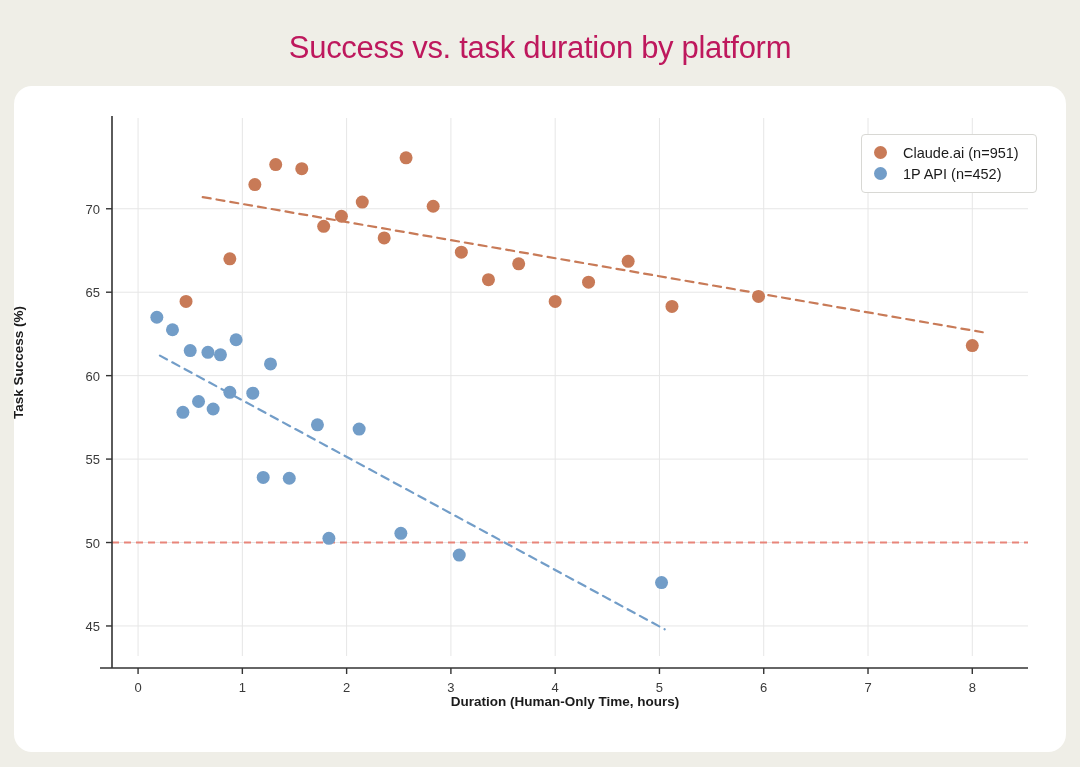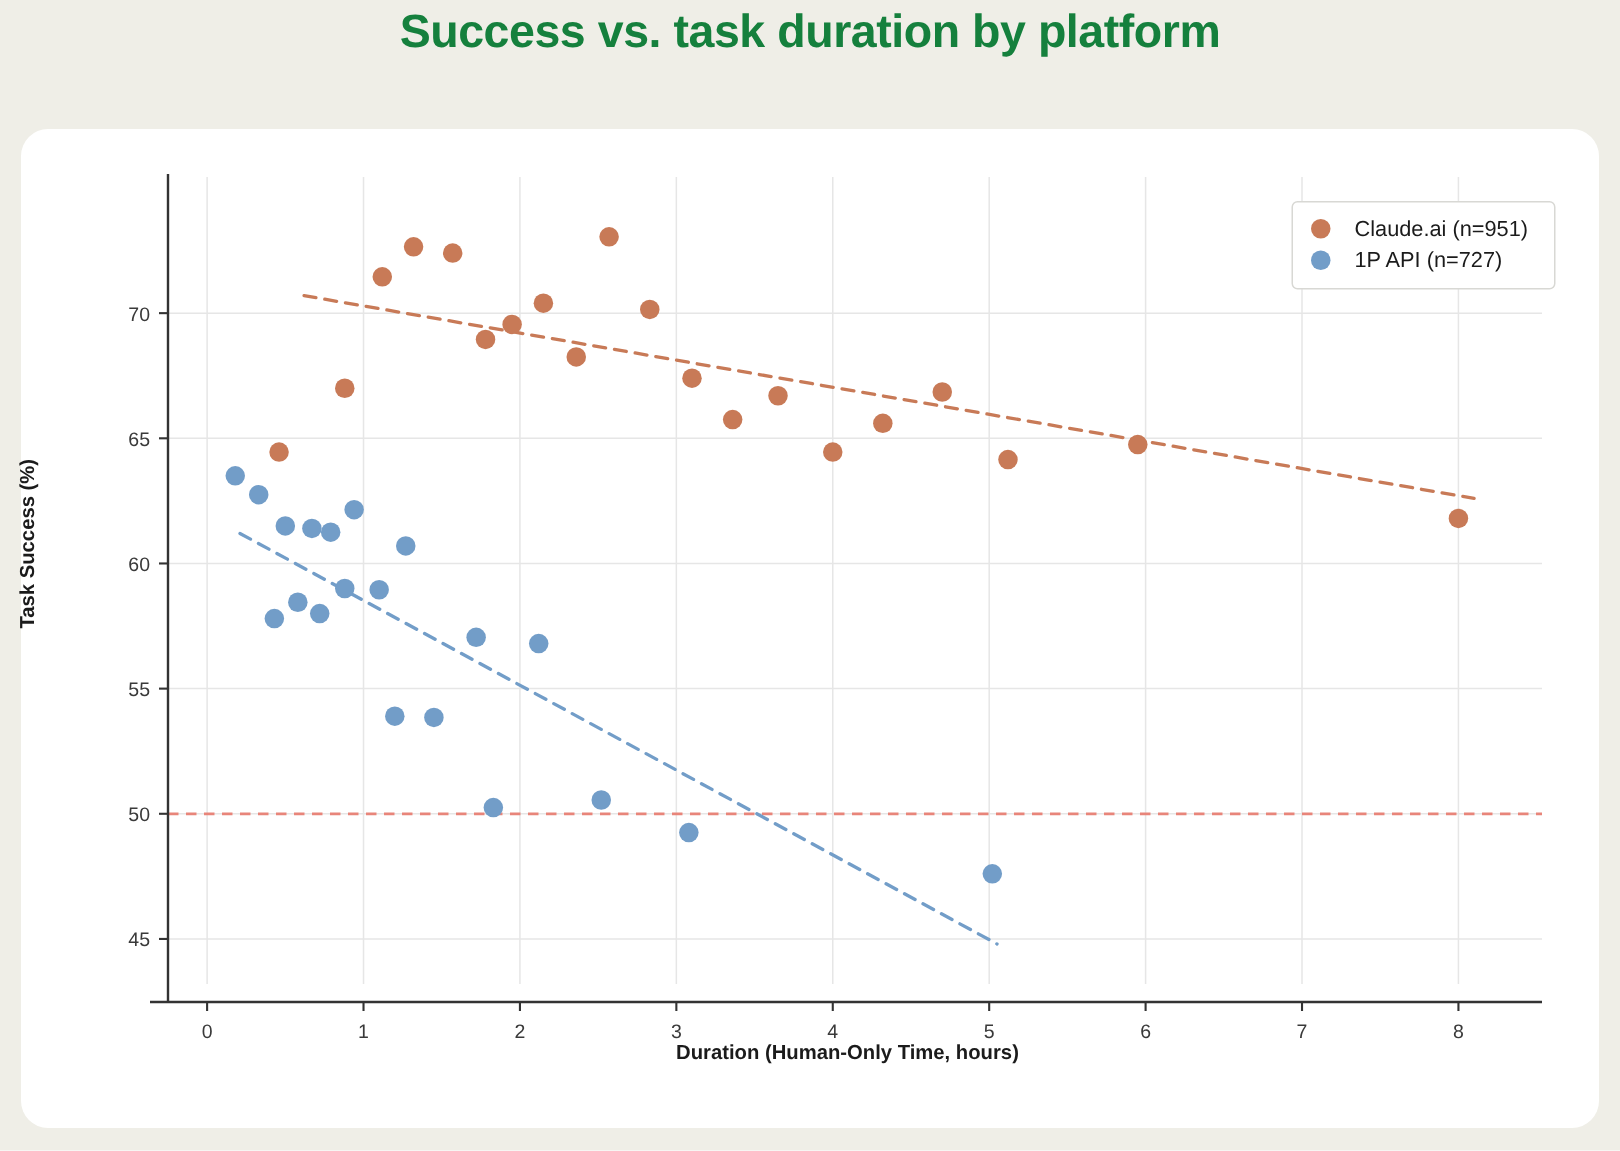--- a/index.html
+++ b/index.html
@@ -14,27 +14,27 @@
     overflow: hidden;
   }
   .page {
     position: relative;
     width: 1080px;
     height: 767px;
     box-sizing: border-box;
   }
   .chart-title {
     position: absolute;
-    top: 3px;
+    top: 30px;
     left: 0;
     width: 1080px;
     text-align: center;
     font-size: 31px;
-    font-weight: bold;
-    color: #15803d;
+    font-weight: normal;
+    color: #be185d;
     letter-spacing: -0.3px;
   }
   .card {
     position: absolute;
     left: 14px;
     top: 86px;
     width: 1052px;
     height: 666px;
     background: #FFFFFF;
     border-radius: 18px;
@@ -203,20 +203,20 @@
       </svg>
   </div>
 
   <div class="legend-box">
     <div class="legend-row">
       <span class="legend-dot" style="background:#C87A57"></span>
       <span class="legend-label">Claude.ai (n=951)</span>
     </div>
     <div class="legend-row">
       <span class="legend-dot" style="background:#729DC8"></span>
-      <span class="legend-label">1P API (n=727)</span>
+      <span class="legend-label">1P API (n=452)</span>
     </div>
   </div>
 
   <div class="axis-title-x">Duration (Human-Only Time, hours)</div>
   <div class="axis-title-y">Task Success (%)</div>
 
 </div>
 
 </body></html>

